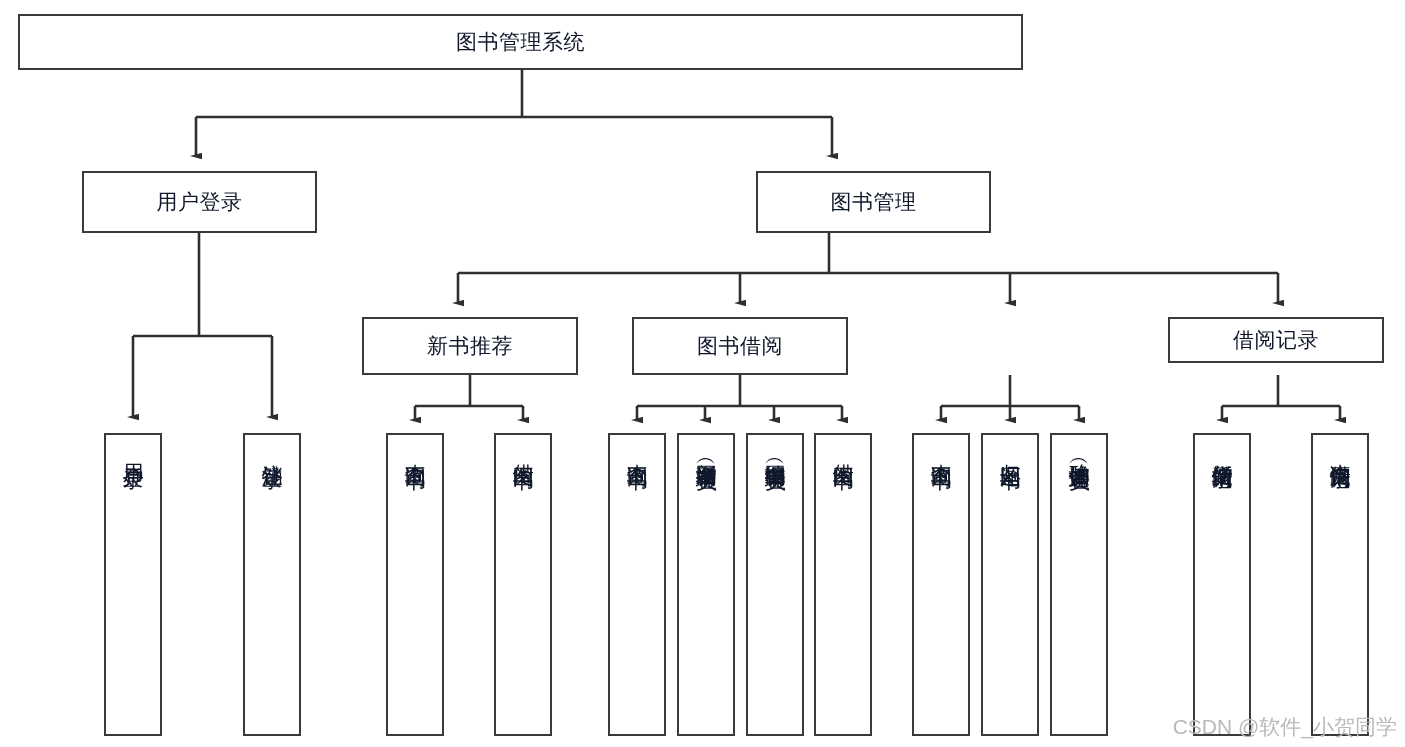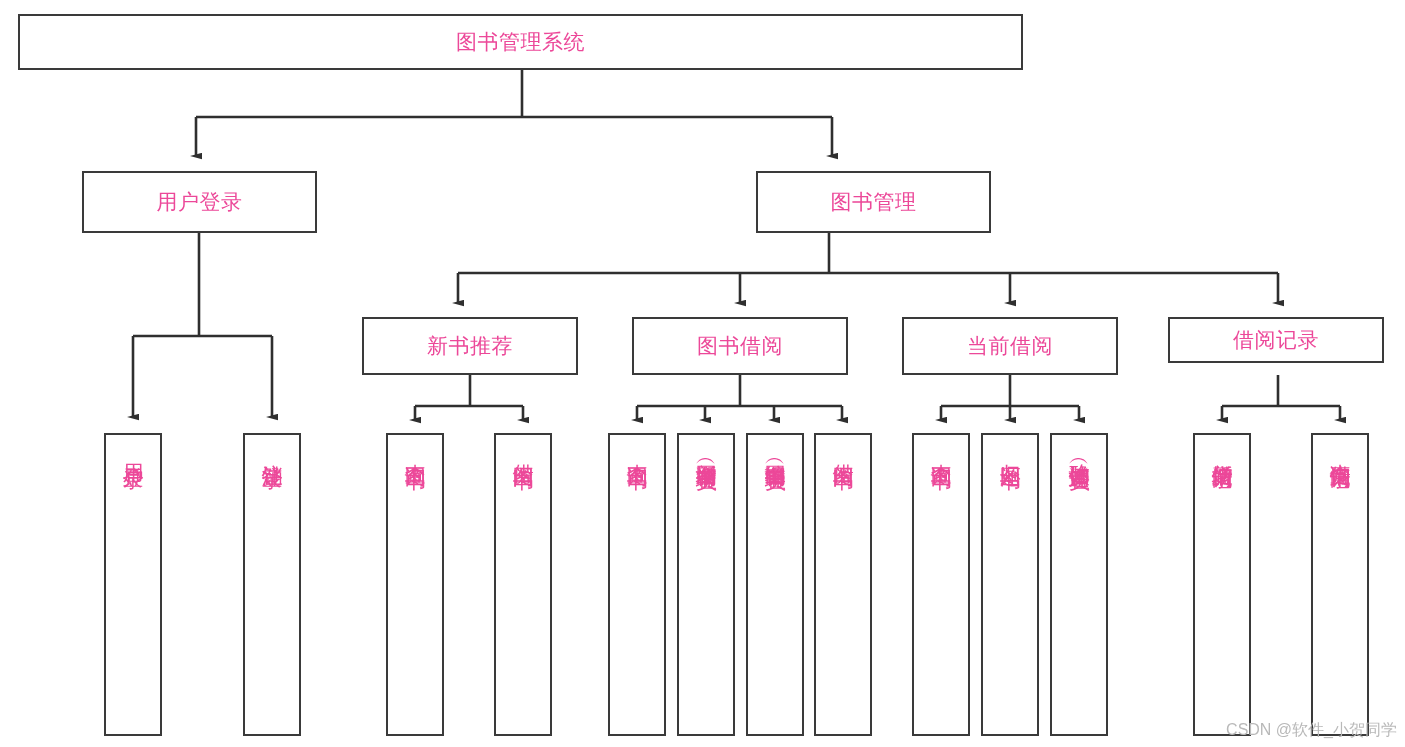--- a/index.html
+++ b/index.html
@@ -31,21 +31,21 @@
     position: absolute;
     box-sizing: border-box;
     background: #ffffff;
     border: 2px solid #3a3a3a;
     display: flex;
     align-items: center;
     justify-content: center;
     z-index: 2;
   }
   .node-label {
-    color: #ec4899;
+    color: #0f172a;
     font-family: "Liberation Sans", sans-serif;
     letter-spacing: 0.5px;
     white-space: nowrap;
   }
   .node.horizontal .node-label {
     font-size: 21px;
     line-height: 1.1;
   }
   .node.vertical {
     align-items: flex-start;
@@ -59,21 +59,21 @@
     letter-spacing: 2px;
     text-align: left;
   }
   .node.vertical.long .node-label {
     letter-spacing: 1px;
   }
   #watermark {
     position: absolute;
     right: 8px;
     bottom: 6px;
-    font-size: 16px;
+    font-size: 21px;
     color: #b9b9b9;
     font-family: "Liberation Sans", sans-serif;
     z-index: 5;
     white-space: nowrap;
   }
 </style>
 </head>
 <body>
 
 <div id="diagram-root">
@@ -140,23 +140,20 @@
   <div class="node horizontal" style="left:712px; top:171px; width:235px; height:62px;margin-left:44px;">
     <span class="node-label">图书管理</span>
   </div>
 
   <div class="node horizontal" style="left:362px; top:317px; width:216px; height:58px;">
     <span class="node-label">新书推荐</span>
   </div>
   <div class="node horizontal" style="left:632px; top:317px; width:216px; height:58px;justify-content:center;">
     <span class="node-label">图书借阅</span>
   </div>
-  <div class="node horizontal" style="left:902px; top:317px; width:216px; height:58px;">
-    <span class="node-label">当前借阅</span>
-  </div>
   <div class="node horizontal" style="left:1168px; top:317px; width:216px; height:46px;">
     <span class="node-label">借阅记录</span>
   </div>
 
   <div class="node vertical" style="left:104px; top:433px; width:58px; height:303px;">
     <span class="node-label">用户登录</span>
   </div>
   <div class="node vertical" style="left:243px; top:433px; width:58px; height:303px;">
     <span class="node-label">注销登录</span>
   </div>

